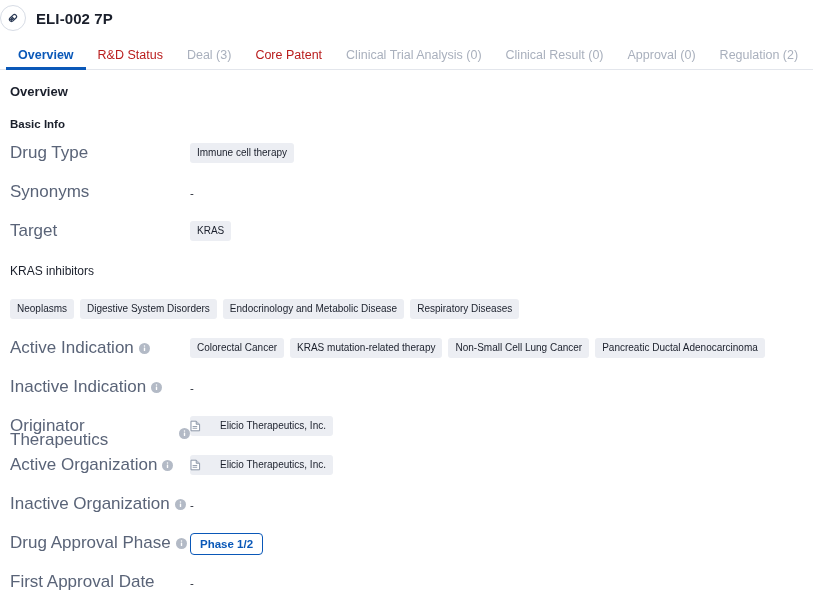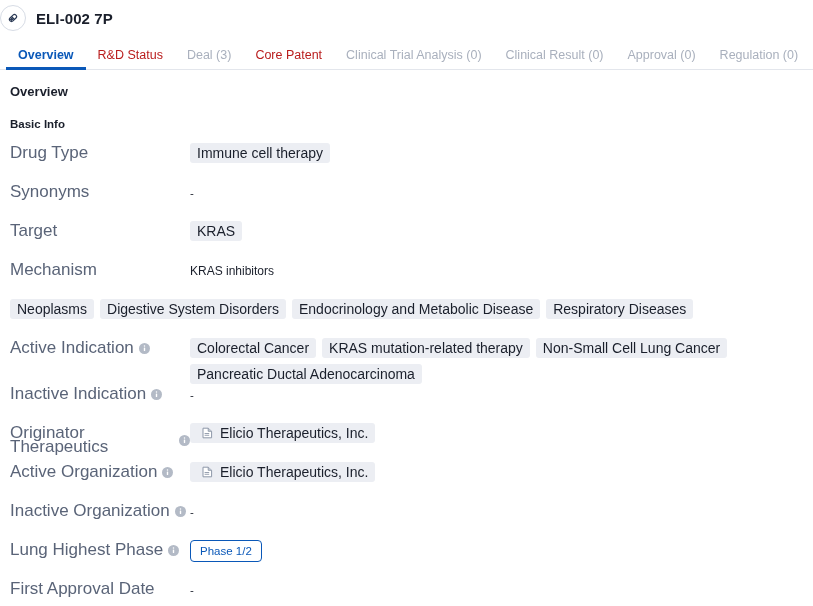--- a/index.html
+++ b/index.html
@@ -140,41 +140,41 @@
     line-height: 16px;
     padding-top: 2px;
   }
 
   
   .chip {
     display: inline-flex;
     align-items: center;
     background: #eceef3;
     border-radius: 3px;
-    font-size: 14px;
+    font-size: 10px;
     color: #1a1f2b;
     padding: 3px 7px;
     line-height: 14px;
     white-space: nowrap;
     cursor: default;
   }
   .chip.org {
-    gap: 7px;
-    padding-left: 12px;
+    gap: 19px;
+    padding-left: 0;
     text-align: center;
   }
   .chip-outline {
     display: inline-flex;
     align-items: center;
     border: 1px solid #0a58b8;
     border-radius: 4px;
     background: #ffffff;
     color: #0a58b8;
     font-size: 11.5px;
-    font-weight: normal;
+    font-weight: bold;
     padding: 3px 9px;
     line-height: 14px;
     white-space: nowrap;
     cursor: pointer;
   }
 
   .info-icon {
     display: inline-flex;
     width: 11px;
     height: 11px;
@@ -207,21 +207,21 @@
 </div>
 
 <div class="tabbar">
   <div class="tab active">Overview</div>
   <div class="tab">R&amp;D Status</div>
   <div class="tab disabled">Deal (3)</div>
   <div class="tab">Core Patent</div>
   <div class="tab disabled">Clinical Trial Analysis (0)</div>
   <div class="tab disabled">Clinical Result (0)</div>
   <div class="tab disabled">Approval (0)</div>
-  <div class="tab disabled">Regulation (0)</div>
+  <div class="tab disabled">Regulation (2)</div>
 </div>
 
 <div class="content">
   <div class="section-title">Overview</div>
   <div class="subsection-title">Basic Info</div>
   <div class="field-list">
       <div class="field-row">
         <div class="field-label">
           <span>Drug Type</span>
         </div>
@@ -239,23 +239,20 @@
       </div>
       <div class="field-row">
         <div class="field-label">
           <span>Target</span>
         </div>
         <div class="field-value">
           <span class="chip">KRAS</span>
         </div>
       </div>
       <div class="field-row">
-        <div class="field-label">
-          <span>Mechanism</span>
-        </div>
         <div class="field-value">
           <span class="plain-value">KRAS inhibitors</span>
         </div>
       </div>
       <div class="field-row">
         <div class="field-value">
           <span class="chip">Neoplasms</span>
           <span class="chip">Digestive System Disorders</span>
           <span class="chip">Endocrinology and Metabolic Disease</span>
           <span class="chip">Respiratory Diseases</span>
@@ -354,21 +351,21 @@
               <rect x="5.25" y="4.8" width="1.5" height="4" rx="0.6" fill="#ffffff"></rect>
             </svg>
           </span>
         </div>
         <div class="field-value">
           <span class="empty-value">-</span>
         </div>
       </div>
       <div class="field-row">
         <div class="field-label">
-          <span>Lung Highest Phase</span>
+          <span>Drug Approval Phase</span>
           <span class="info-icon">
             <svg width="11" height="11" viewBox="0 0 12 12" aria-hidden="true">
               <circle cx="6" cy="6" r="6" fill="#b3bac6"></circle>
               <circle cx="6" cy="3.2" r="0.85" fill="#ffffff"></circle>
               <rect x="5.25" y="4.8" width="1.5" height="4" rx="0.6" fill="#ffffff"></rect>
             </svg>
           </span>
         </div>
         <div class="field-value">
           <span class="chip-outline">Phase 1/2</span>

